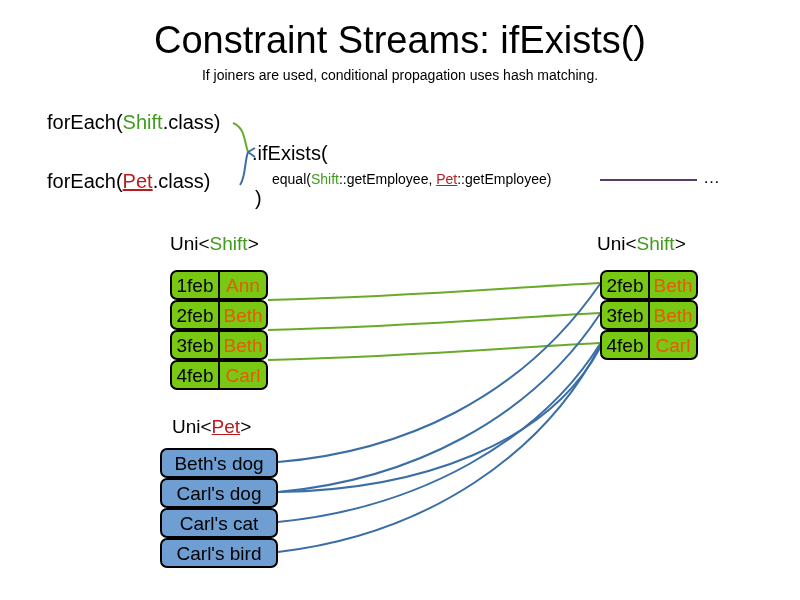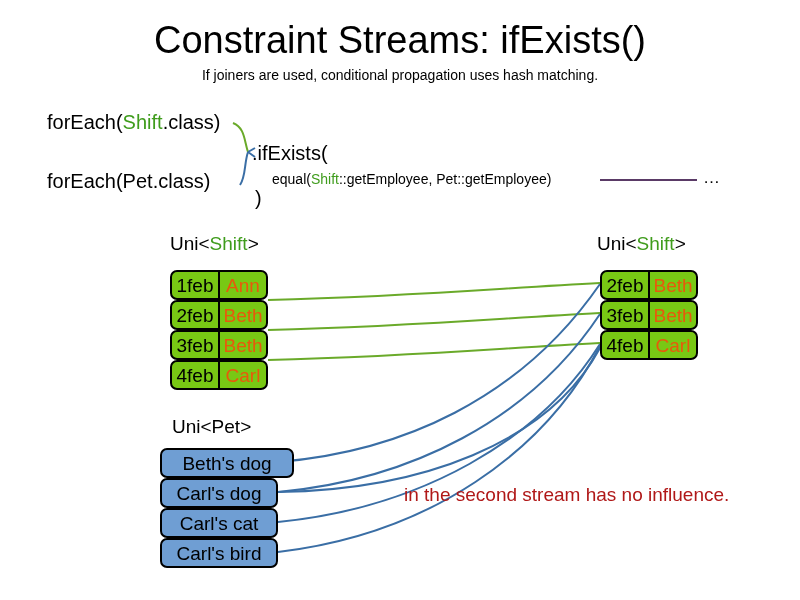--- a/index.html
+++ b/index.html
@@ -64,21 +64,21 @@
   #ellipsis-label {
     position: absolute;
     left: 703px;
     top: 168px;
     font-size: 17px;
     line-height: 20px;
     color: #000000;
   }
 
   .tok-shift { color: #3f9c1c; }
-  .tok-pet   { color: #000000; }
+  .tok-pet   { color: #b91c1c; text-decoration: underline; }
 
   
   .stream-caption {
     position: absolute;
     font-size: 19px;
     line-height: 23px;
     white-space: nowrap;
     color: #000000;
   }
   #caption-left-shift  { left: 170px; top: 232px; }
@@ -219,28 +219,27 @@
 </div>
 <div class="fact-box shift" style="left:600px; top:300px; width:98px;">
   <div class="cell date">3feb</div>
   <div class="cell name">Beth</div>
 </div>
 <div class="fact-box shift" style="left:600px; top:330px; width:98px;">
   <div class="cell date">4feb</div>
   <div class="cell name">Carl</div>
 </div>
 
-<div class="fact-box pet" style="left:160px; top:448px; width:134px;">
+<div class="fact-box pet" style="left:160px; top:448px; width:118px;">
   <div class="cell pet-label">Beth's dog</div>
 </div>
 <div class="fact-box pet" style="left:160px; top:478px; width:118px;">
   <div class="cell pet-label">Carl's dog</div>
 </div>
 <div class="fact-box pet" style="left:160px; top:508px; width:118px;">
   <div class="cell pet-label">Carl's cat</div>
 </div>
 <div class="fact-box pet" style="left:160px; top:538px; width:118px;">
   <div class="cell pet-label">Carl's bird</div>
 </div>
 
 <div id="annotation-note">
-  <div>in the second stream has no influence.</div>
 </div>
 
 </body></html>

